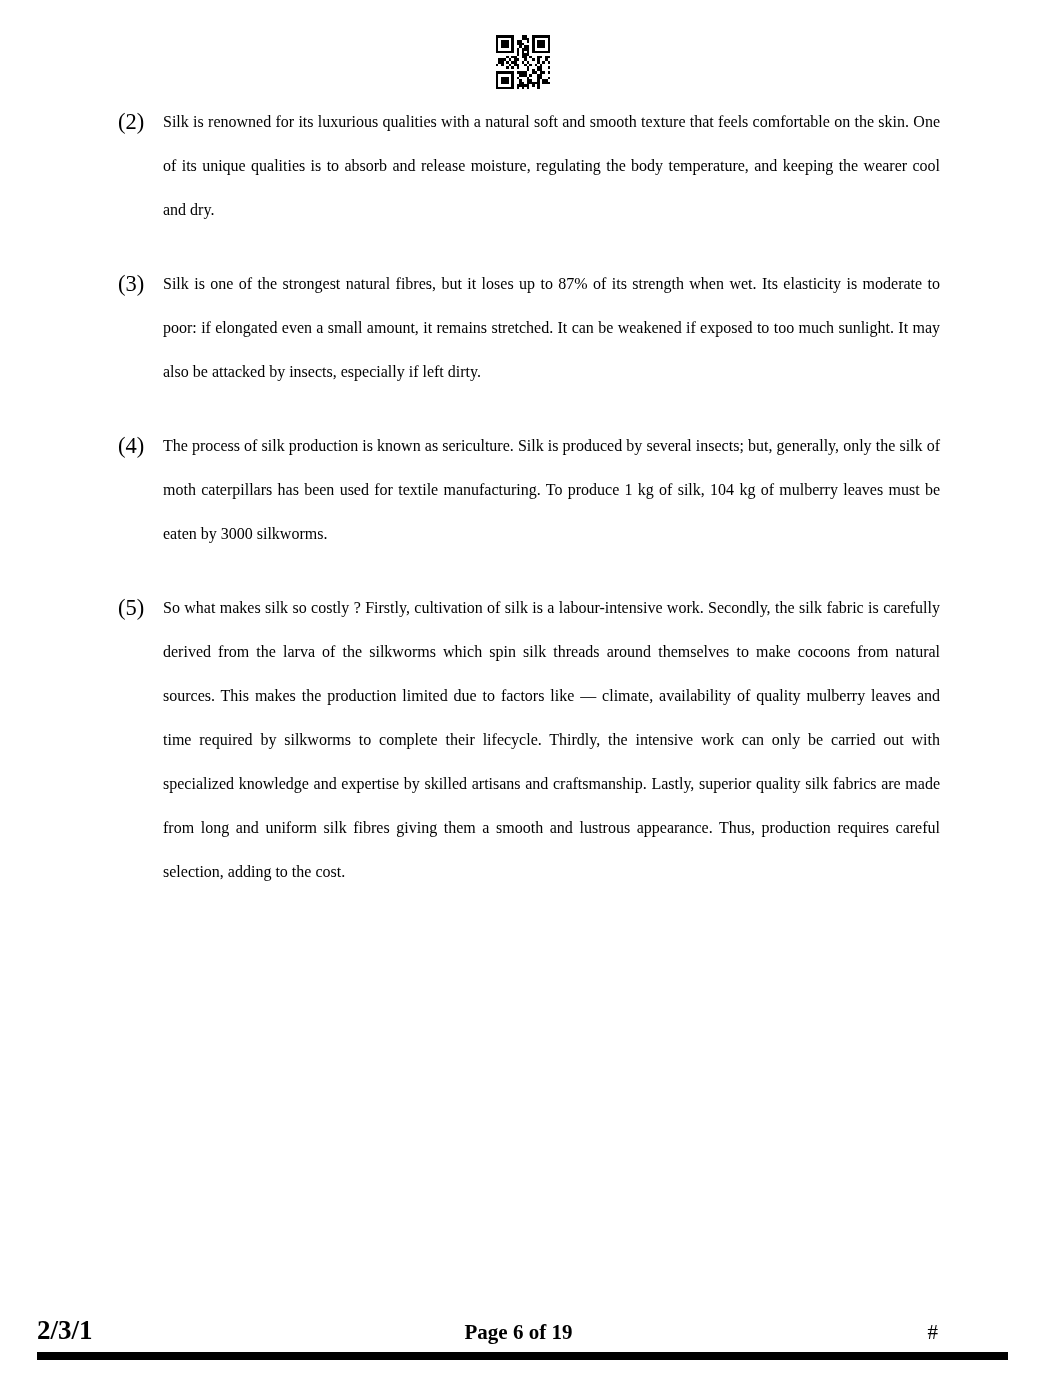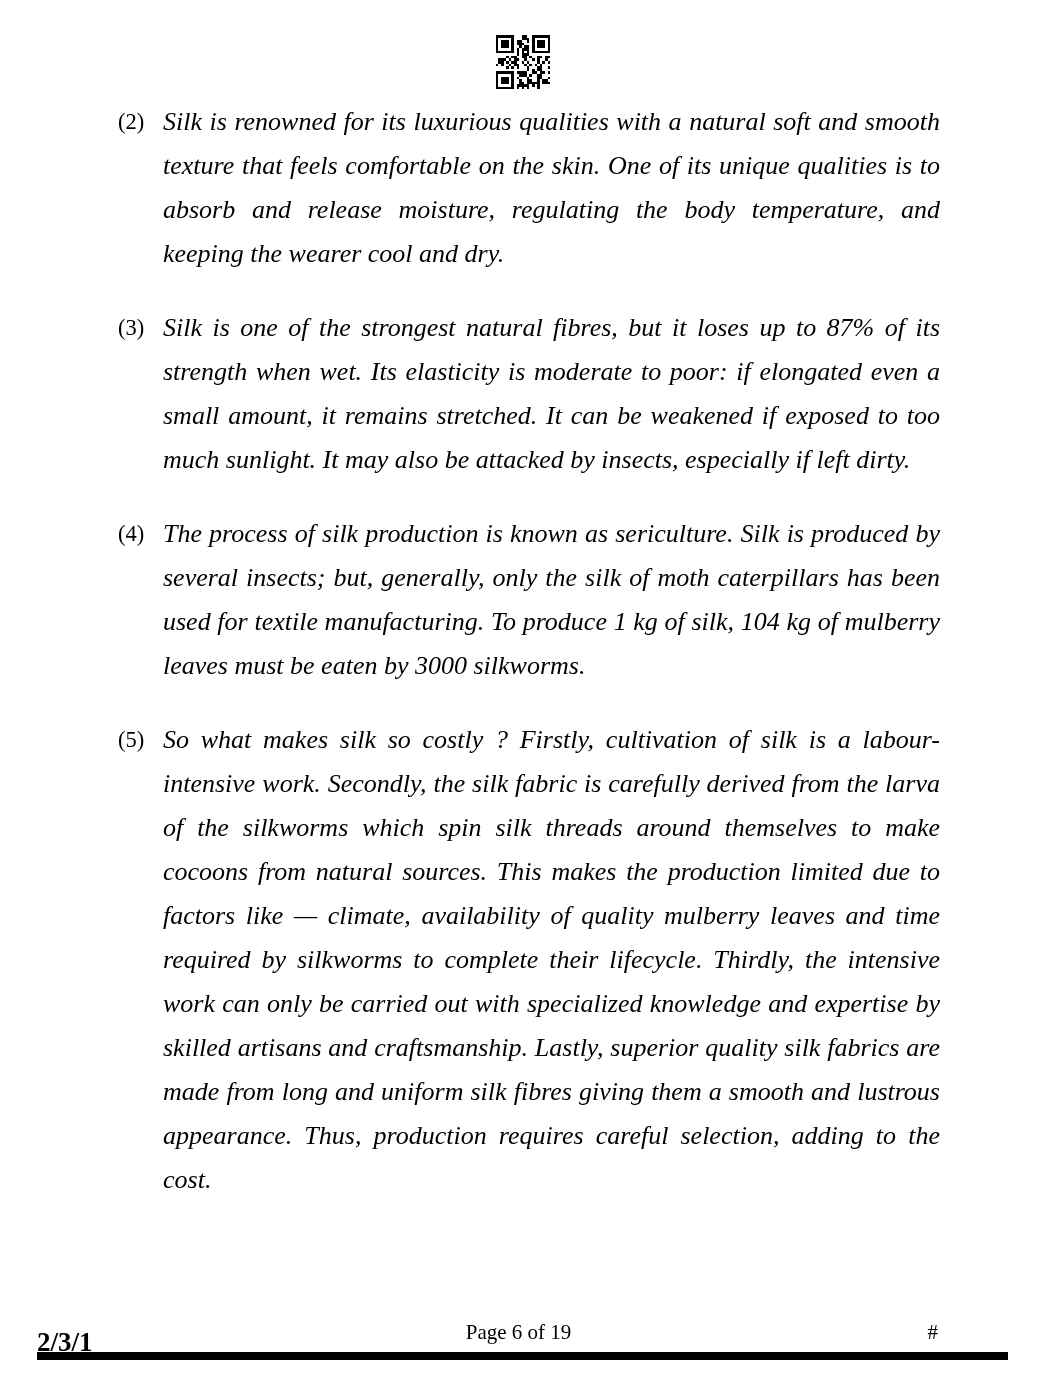--- a/index.html
+++ b/index.html
@@ -50,58 +50,57 @@
   .para:last-child { margin-bottom: 0; }
   .para-num {
     flex: 0 0 45px;
     font-size: 22.5px;
     line-height: 44px;
     text-align: left;
     white-space: nowrap;
   }
   .para-text {
     flex: 1 1 auto;
-    font-size: 26px;
+    font-size: 16px;
     line-height: 44px;
     text-align: justify;
     text-justify: inter-word;
     hyphens: none;
-    font-style: italic;
   }
   
 
   
   .footer {
     position: absolute;
     left: 37px;
     top: 1313px;
     width: 971px;
     height: 48px;
   }
   .footer-row {
     position: relative;
     height: 40px;
   }
   .footer-left {
     position: absolute;
     left: 0;
-    top: 12px;
+    top: 0;
     font-size: 27px;
     font-weight: bold;
     letter-spacing: 0px;
     line-height: 34px;
   }
   .footer-center {
     position: absolute;
     left: 0;
     right: 8px;
     top: 4px;
     text-align: center;
     font-size: 21px;
-    font-weight: normal;
+    font-weight: bold;
     line-height: 30px;
   }
   .footer-right {
     position: absolute;
     right: 70px;
     top: 4px;
     font-size: 21px;
     line-height: 30px;
   }
   .footer-rule {

